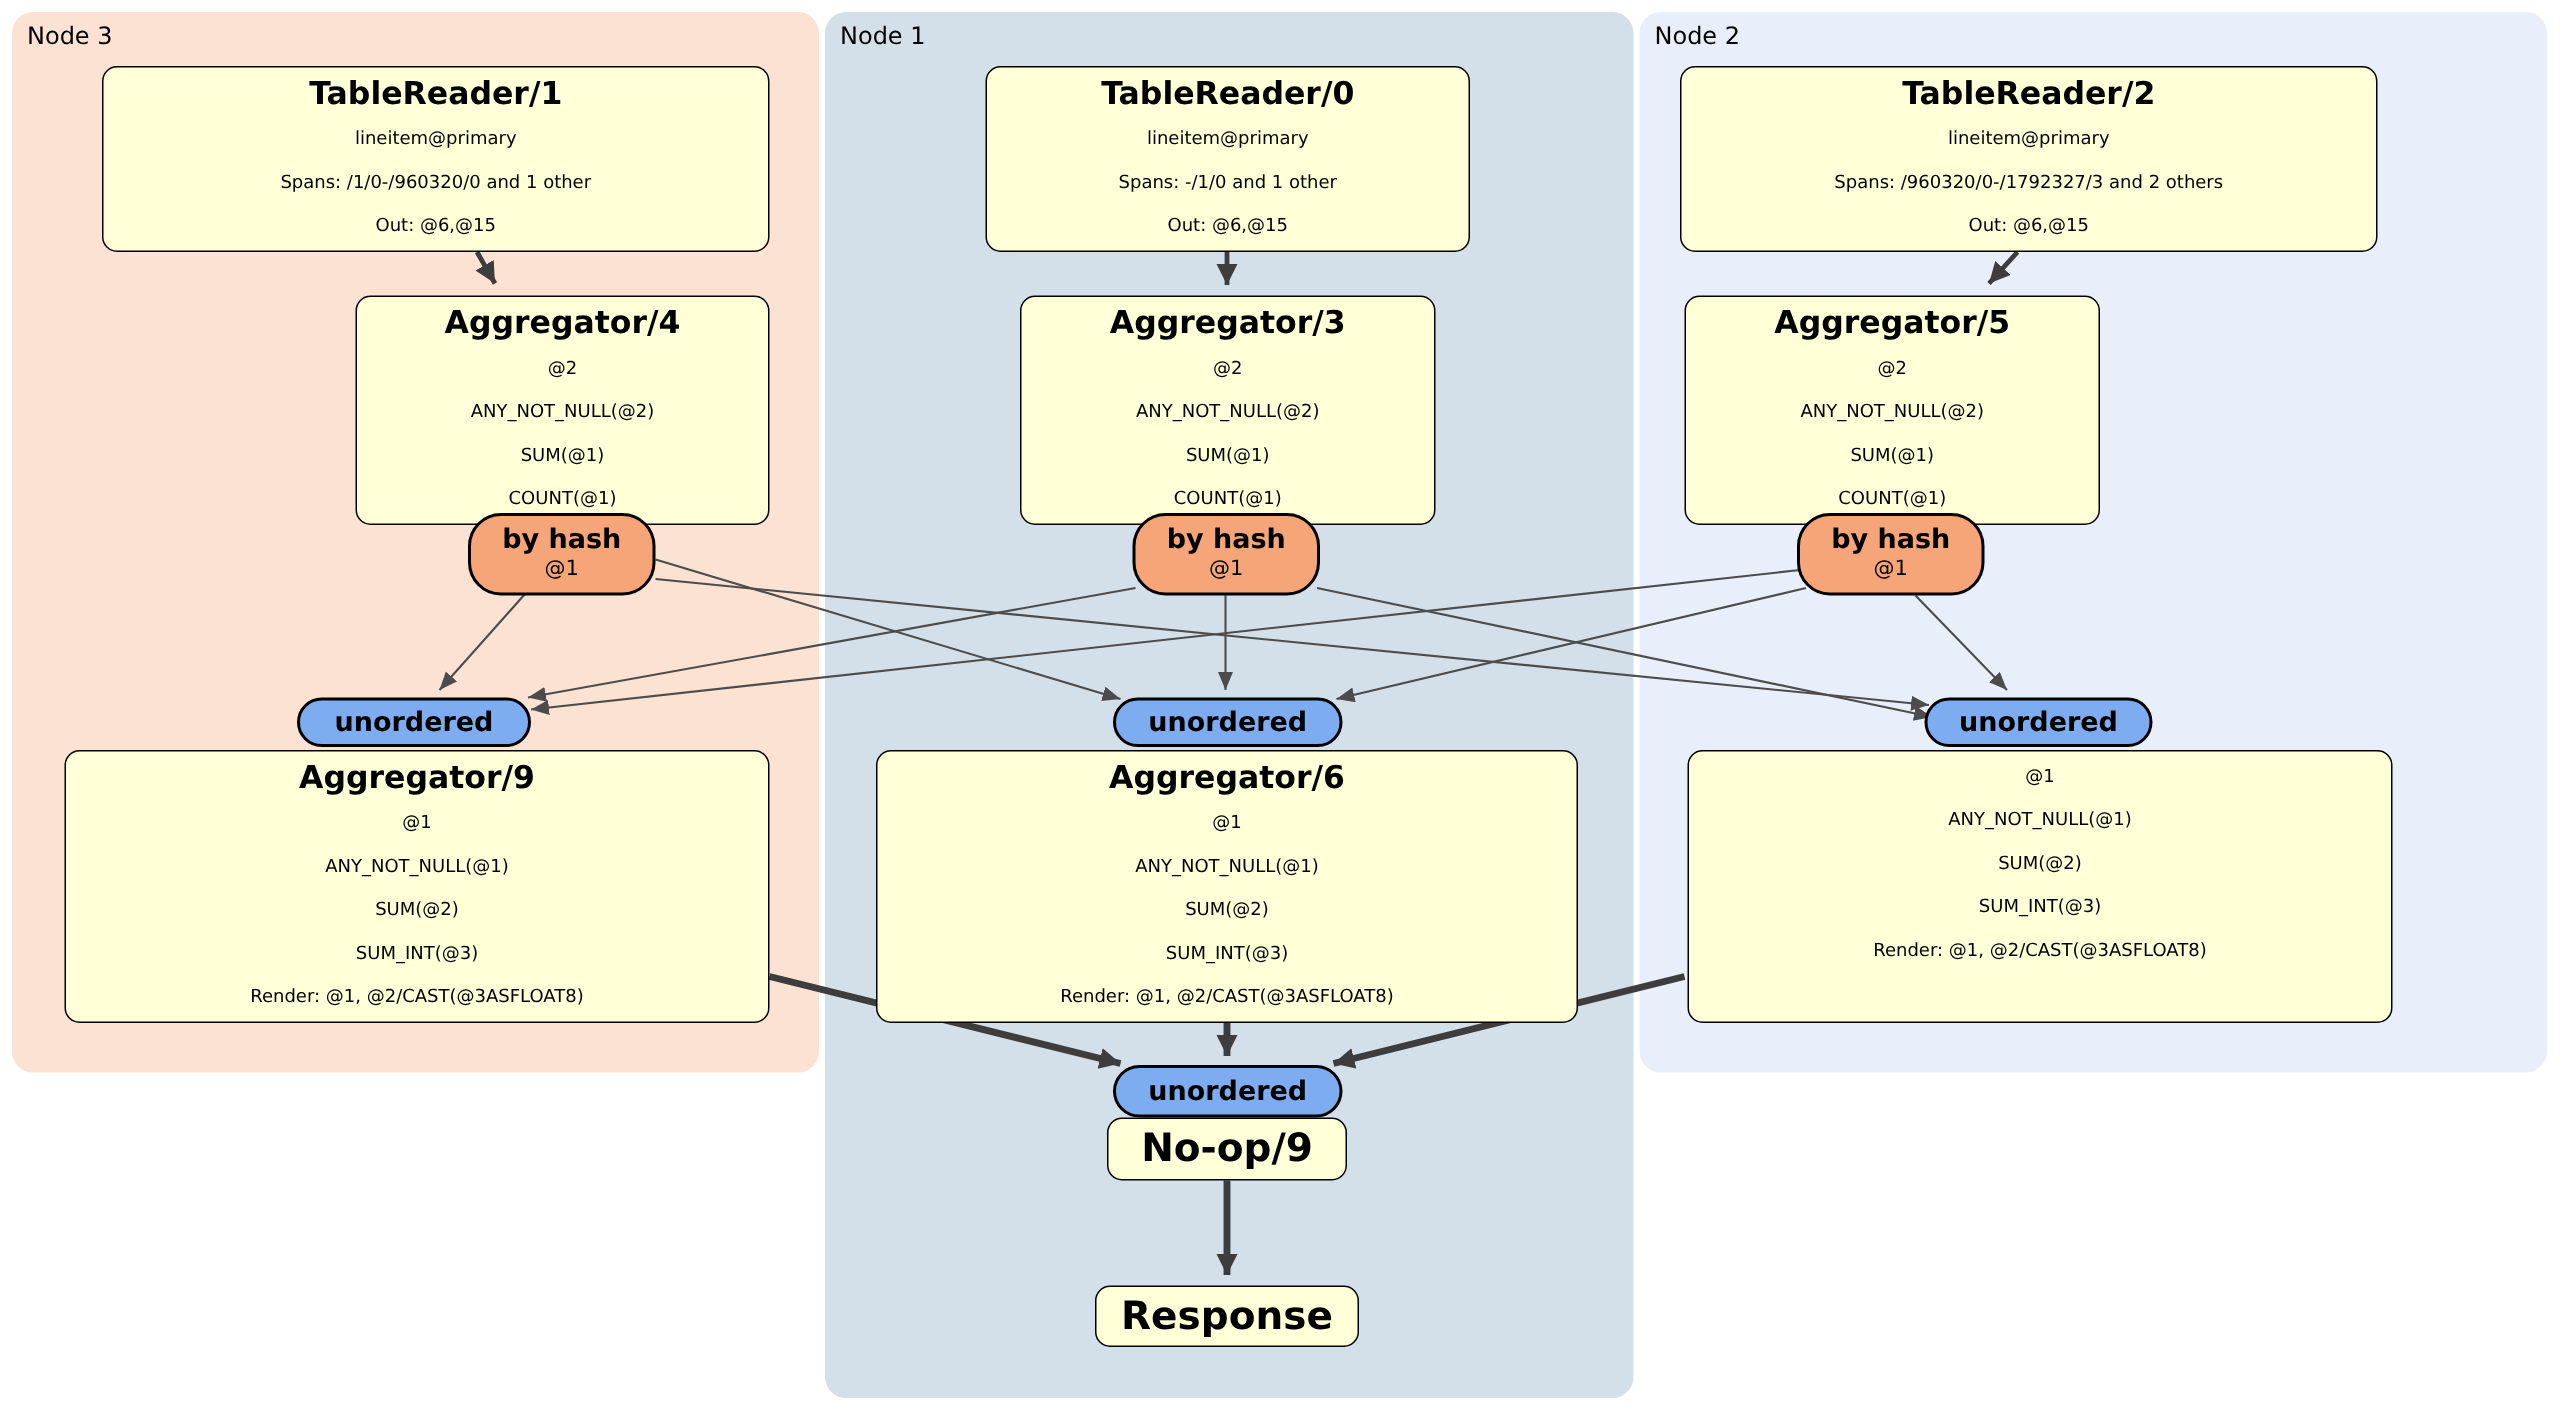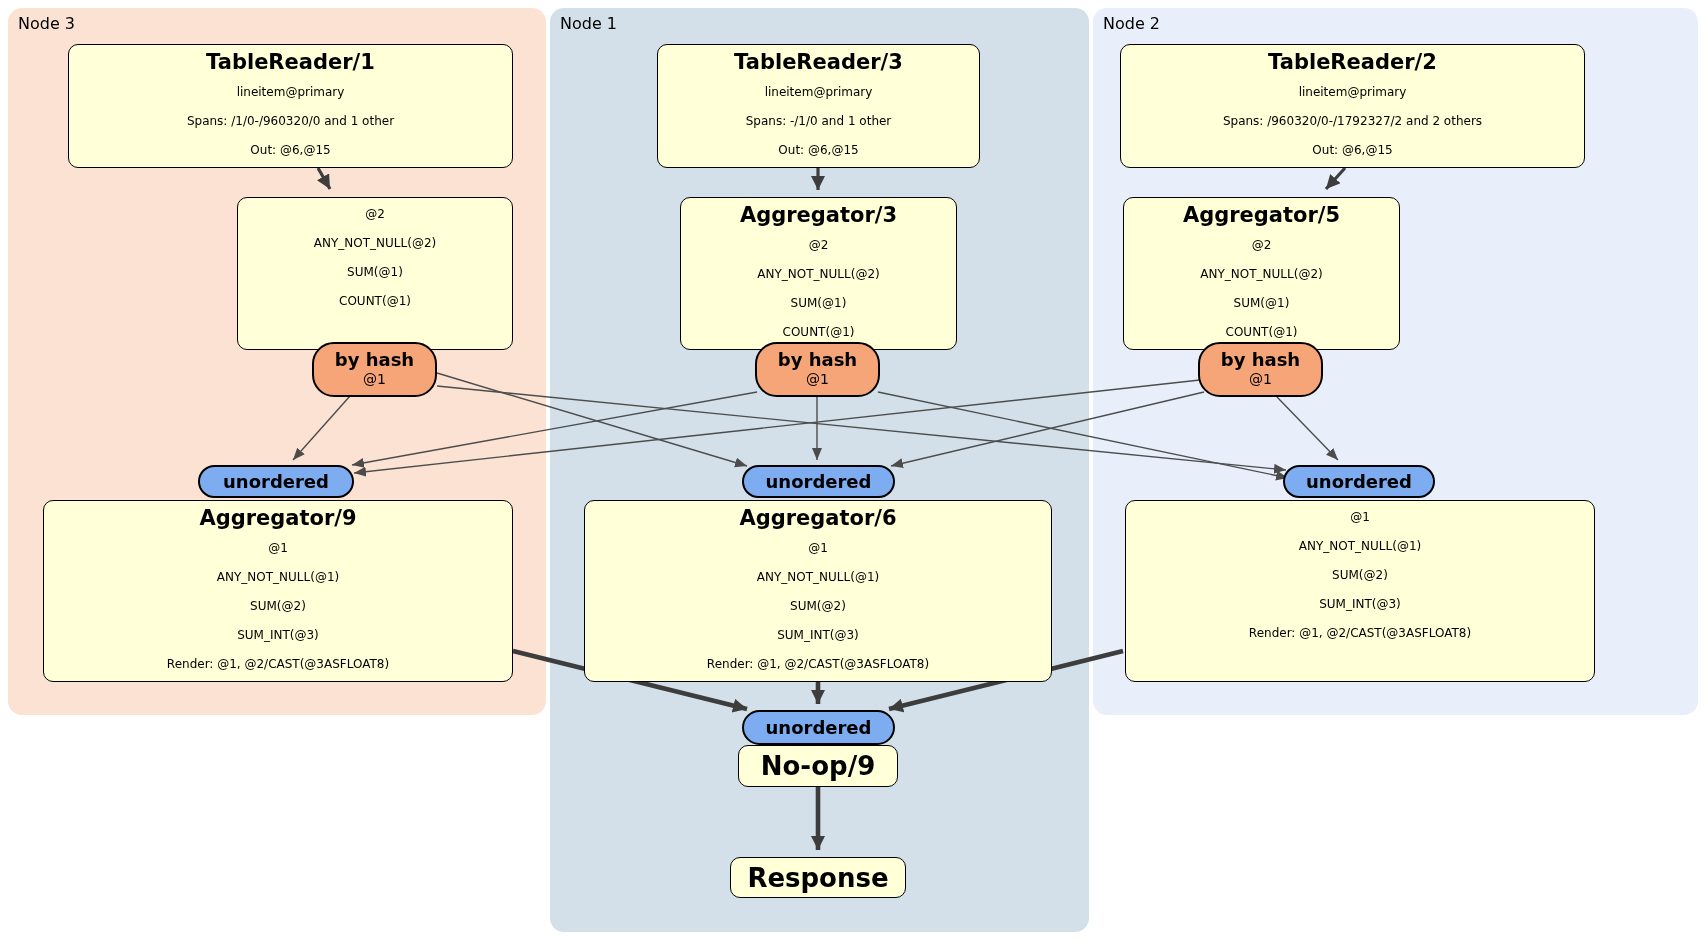--- a/index.html
+++ b/index.html
@@ -83,33 +83,34 @@
     </g>
   </svg>
 
   <div class="proc" style="left:68px;top:44px;width:445px;height:124px;">
     <div class="t">TableReader/1</div>
     <div class="l">lineitem@primary</div>
     <div class="l">Spans: /1/0-/960320/0 and 1 other</div>
     <div class="l">Out: @6,@15</div>
   </div>
   <div class="proc" style="left:657px;top:44px;width:323px;height:124px;">
-    <div class="t">TableReader/3</div>
+    <div class="t">TableReader/0</div>
     <div class="l">lineitem@primary</div>
     <div class="l">Spans: -/1/0 and 1 other</div>
     <div class="l">Out: @6,@15</div>
   </div>
   <div class="proc" style="left:1120px;top:44px;width:465px;height:124px;">
     <div class="t">TableReader/2</div>
     <div class="l">lineitem@primary</div>
-    <div class="l">Spans: /960320/0-/1792327/2 and 2 others</div>
+    <div class="l">Spans: /960320/0-/1792327/3 and 2 others</div>
     <div class="l">Out: @6,@15</div>
   </div>
 
   <div class="proc" style="left:237px;top:197px;width:276px;height:153px;">
+    <div class="t">Aggregator/4</div>
     <div class="l">@2</div>
     <div class="l">ANY_NOT_NULL(@2)</div>
     <div class="l">SUM(@1)</div>
     <div class="l">COUNT(@1)</div>
   </div>
   <div class="proc" style="left:680px;top:197px;width:277px;height:153px;">
     <div class="t">Aggregator/3</div>
     <div class="l">@2</div>
     <div class="l">ANY_NOT_NULL(@2)</div>
     <div class="l">SUM(@1)</div>

